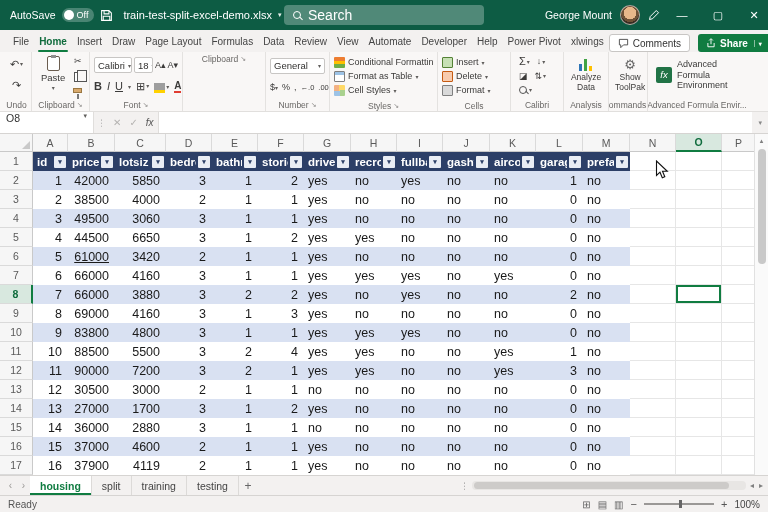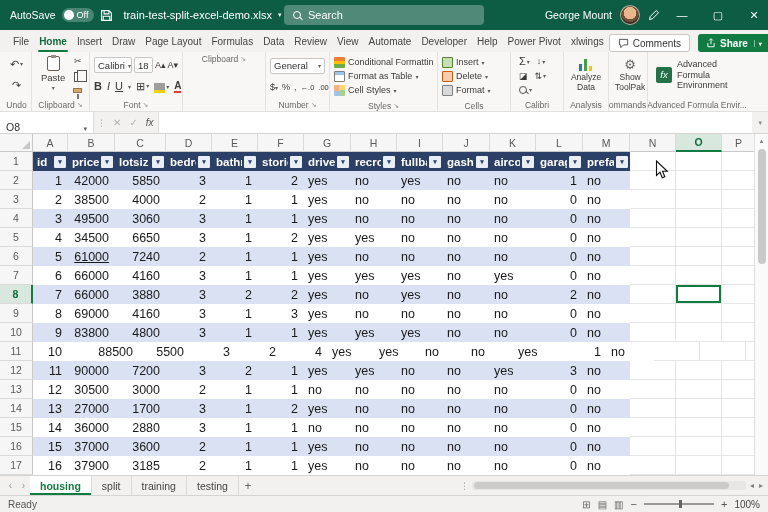--- a/index.html
+++ b/index.html
@@ -7,21 +7,21 @@
 .app{width:768px;height:512px;display:flex;flex-direction:column;position:relative;background:#404040}
 
 
 .titlebar{height:30px;background:var(--titlebar,#0D5C44);display:flex;align-items:center;color:#fff;padding-left:10px;flex:0 0 auto;position:relative}
 .tb-left{display:flex;align-items:center;gap:6px;font-size:10.5px;white-space:nowrap}
 .toggle{display:inline-flex;align-items:center;gap:3px;background:rgba(255,255,255,.25);border-radius:8px;padding:1px 6px 1px 2px;height:14px}
 .knob{width:10px;height:10px;border-radius:50%;background:#fff}
 .tstate{font-size:9px;color:#fff}
 .tb-file{font-size:11px;margin-left:4px}
 .tb-chev{font-size:7px;opacity:.9}
-.tb-search{position:absolute;left:50%;top:5px;transform:translateX(-50%);width:200px;height:20px;background:rgba(255,255,255,.28);border-radius:4px;display:flex;align-items:center;gap:7px;padding:0 9px;font-size:11px}
+.tb-search{position:absolute;left:50%;top:5px;transform:translateX(-50%);width:200px;height:20px;background:rgba(255,255,255,.28);border-radius:4px;display:flex;align-items:center;gap:7px;padding:0 9px;font-size:14px}
 .mag{position:relative;width:8px;height:8px;border:1.4px solid #fff;border-radius:50%;display:inline-block;flex:0 0 auto}
 .mag::after{content:"";position:absolute;width:4px;height:1.4px;background:#fff;transform:rotate(45deg);right:-3px;bottom:-1px}
 .mag.dark{border-color:#555}.mag.dark::after{background:#555}
 .tb-right{margin-left:auto;display:flex;align-items:center;gap:8px;font-size:10.5px;height:100%}
 .avatar{width:20px;height:20px;border-radius:50%;border:1px solid rgba(255,255,255,.55);background:radial-gradient(circle at 50% 40%,#E8B88A 0 44%,#6e5136 45% 62%,#3a2d22 63%)}
 .wctl{width:28px;height:100%;display:flex;align-items:center;justify-content:center;font-size:11px}
 
 
 .tabrow{height:22px;background:#F3F1F0;display:flex;align-items:flex-end;padding:0 8px;flex:0 0 auto}
 .tabstrip{display:flex;height:100%}
@@ -65,21 +65,21 @@
 .sicon.ins{background:#C6E0B4;border:1px solid #548235}
 .sicon.del{background:#F8CBAD;border:1px solid #C55A11}
 .sicon.fmt{background:#D9D9D9;border:1px solid #7F7F7F}
 .bigbtn{display:flex;flex-direction:column;align-items:center;justify-content:center;gap:2px;font-size:8.5px;color:#3B3A39;text-align:center;line-height:1.15;flex:1;padding:2px}
 .afebtn{display:flex;align-items:center;gap:5px;font-size:9px;color:#3B3A39;line-height:1.15;flex:1;padding:2px 4px}
 .fxicon{width:16px;height:16px;background:#217346;color:#fff;font-size:9.5px;font-style:italic;display:flex;align-items:center;justify-content:center;border-radius:2px;flex:0 0 auto}
 .gearic{font-size:13px;color:#666;line-height:1}
 
 
 .fbar{height:22px;background:#F3F1F0;border-bottom:1px solid #D6D4D2;display:flex;align-items:center;flex:0 0 auto}
-.namebox{width:94px;height:100%;background:#fff;border-right:1px solid #E0DEDC;display:flex;align-items:flex-end;font-size:10.5px;color:#333;padding:0 6px;gap:4px}
+.namebox{width:94px;height:100%;background:#fff;border-right:1px solid #E0DEDC;display:flex;align-items:flex-start;font-size:10.5px;color:#333;padding:0 6px;gap:4px}
 .namebox .dd{margin-left:auto;font-size:7px}
 .fbsep{font-size:9px;color:#AAA;padding:0 3px}
 .fbx,.fbck{color:#B5B3B1;font-size:10px;padding:0 4px}
 .fbfx{color:#555;font-size:10px;font-style:italic;padding:0 4px}
 .finput{flex:1;background:#fff;height:100%;border-left:1px solid #E0DEDC;font-size:11px;display:flex;align-items:center;padding:0 6px}
 .fbexp{font-size:7px;color:#888;padding:0 6px}
 
 
 .gridwrap{flex:1;position:relative;overflow:hidden;background:#fff}
 .chrow{height:18px;display:flex;background:#F6F6F6;margin-right:14px;overflow:hidden}
@@ -524,41 +524,41 @@
           <div class="cell band" style="width: 46px;">no</div>
           <div class="cell band num" style="width: 47px;">0</div>
           <div class="cell band" style="width: 47px;">no</div>
           <div class="cell empty" style="width: 46px;"></div>
           <div class="cell empty" style="width: 46px;"></div>
           <div class="cell empty" style="width: 34px;"></div>
         </div>
         <div class="grow">
           <div class="rowhdr">5</div>
           <div class="cell plainrow num" style="width: 35px;">4</div>
-          <div class="cell plainrow num" style="width: 47px;">34500</div>
+          <div class="cell plainrow num" style="width: 47px;">44500</div>
           <div class="cell plainrow num" style="width: 51px;">6650</div>
           <div class="cell plainrow num" style="width: 46px;">3</div>
           <div class="cell plainrow num" style="width: 46px;">1</div>
           <div class="cell plainrow num" style="width: 46px;">2</div>
           <div class="cell plainrow" style="width: 47px;">yes</div>
           <div class="cell plainrow" style="width: 46px;">yes</div>
           <div class="cell plainrow" style="width: 46px;">no</div>
           <div class="cell plainrow" style="width: 47px;">no</div>
           <div class="cell plainrow" style="width: 46px;">no</div>
           <div class="cell plainrow num" style="width: 47px;">0</div>
           <div class="cell plainrow" style="width: 47px;">no</div>
           <div class="cell empty" style="width: 46px;"></div>
           <div class="cell empty" style="width: 46px;"></div>
           <div class="cell empty" style="width: 34px;"></div>
         </div>
         <div class="grow">
           <div class="rowhdr">6</div>
           <div class="cell band num" style="width: 35px;">5</div>
           <div class="cell band num" style="width: 47px; text-decoration: underline;">61000</div>
-          <div class="cell band num" style="width: 51px;">7240</div>
+          <div class="cell band num" style="width: 51px;">3420</div>
           <div class="cell band num" style="width: 46px;">2</div>
           <div class="cell band num" style="width: 46px;">1</div>
           <div class="cell band num" style="width: 46px;">1</div>
           <div class="cell band" style="width: 47px;">yes</div>
           <div class="cell band" style="width: 46px;">no</div>
           <div class="cell band" style="width: 46px;">no</div>
           <div class="cell band" style="width: 47px;">no</div>
           <div class="cell band" style="width: 46px;">no</div>
           <div class="cell band num" style="width: 47px;">0</div>
           <div class="cell band" style="width: 47px;">no</div>
@@ -638,21 +638,21 @@
           <div class="cell band" style="width: 46px;">no</div>
           <div class="cell band num" style="width: 47px;">0</div>
           <div class="cell band" style="width: 47px;">no</div>
           <div class="cell empty" style="width: 46px;"></div>
           <div class="cell empty" style="width: 46px;"></div>
           <div class="cell empty" style="width: 34px;"></div>
         </div>
         <div class="grow">
           <div class="rowhdr">11</div>
           <div class="cell plainrow num" style="width: 35px;">10</div>
-          <div class="cell plainrow num" style="width: 47px; margin-left: 24px;">88500</div>
+          <div class="cell plainrow num" style="width: 47px;">88500</div>
           <div class="cell plainrow num" style="width: 51px;">5500</div>
           <div class="cell plainrow num" style="width: 46px;">3</div>
           <div class="cell plainrow num" style="width: 46px;">2</div>
           <div class="cell plainrow num" style="width: 46px;">4</div>
           <div class="cell plainrow" style="width: 47px;">yes</div>
           <div class="cell plainrow" style="width: 46px;">yes</div>
           <div class="cell plainrow" style="width: 46px;">no</div>
           <div class="cell plainrow" style="width: 47px;">no</div>
           <div class="cell plainrow" style="width: 46px;">yes</div>
           <div class="cell plainrow num" style="width: 47px;">1</div>
@@ -734,40 +734,40 @@
           <div class="cell plainrow num" style="width: 47px;">0</div>
           <div class="cell plainrow" style="width: 47px;">no</div>
           <div class="cell empty" style="width: 46px;"></div>
           <div class="cell empty" style="width: 46px;"></div>
           <div class="cell empty" style="width: 34px;"></div>
         </div>
         <div class="grow">
           <div class="rowhdr">16</div>
           <div class="cell band num" style="width: 35px;">15</div>
           <div class="cell band num" style="width: 47px;">37000</div>
-          <div class="cell band num" style="width: 51px;">3600</div>
+          <div class="cell band num" style="width: 51px;">4600</div>
           <div class="cell band num" style="width: 46px;">2</div>
           <div class="cell band num" style="width: 46px;">1</div>
           <div class="cell band num" style="width: 46px;">1</div>
           <div class="cell band" style="width: 47px;">yes</div>
           <div class="cell band" style="width: 46px;">no</div>
           <div class="cell band" style="width: 46px;">no</div>
           <div class="cell band" style="width: 47px;">no</div>
           <div class="cell band" style="width: 46px;">no</div>
           <div class="cell band num" style="width: 47px;">0</div>
           <div class="cell band" style="width: 47px;">no</div>
           <div class="cell empty" style="width: 46px;"></div>
           <div class="cell empty" style="width: 46px;"></div>
           <div class="cell empty" style="width: 34px;"></div>
         </div>
         <div class="grow">
           <div class="rowhdr">17</div>
           <div class="cell plainrow num" style="width: 35px;">16</div>
           <div class="cell plainrow num" style="width: 47px;">37900</div>
-          <div class="cell plainrow num" style="width: 51px;">3185</div>
+          <div class="cell plainrow num" style="width: 51px;">4119</div>
           <div class="cell plainrow num" style="width: 46px;">2</div>
           <div class="cell plainrow num" style="width: 46px;">1</div>
           <div class="cell plainrow num" style="width: 46px;">1</div>
           <div class="cell plainrow" style="width: 47px;">yes</div>
           <div class="cell plainrow" style="width: 46px;">no</div>
           <div class="cell plainrow" style="width: 46px;">no</div>
           <div class="cell plainrow" style="width: 47px;">no</div>
           <div class="cell plainrow" style="width: 46px;">no</div>
           <div class="cell plainrow num" style="width: 47px;">0</div>
           <div class="cell plainrow" style="width: 47px;">no</div>

